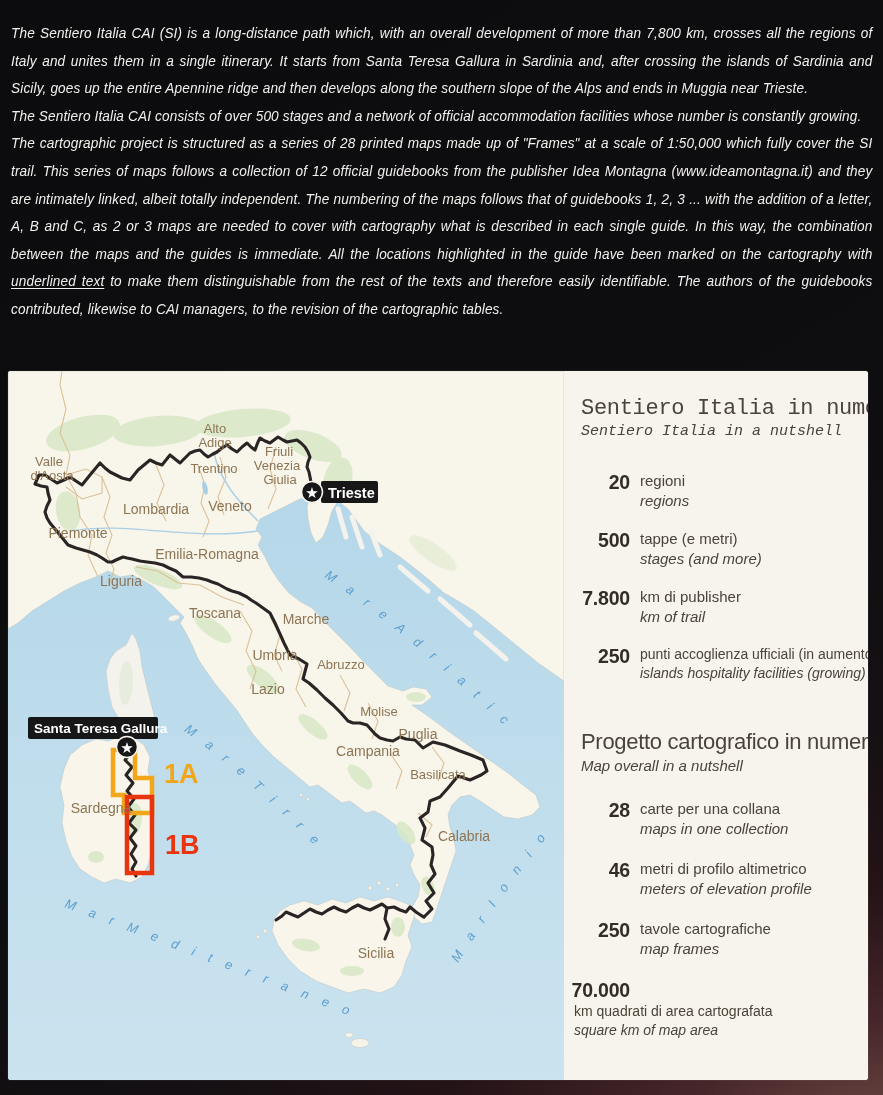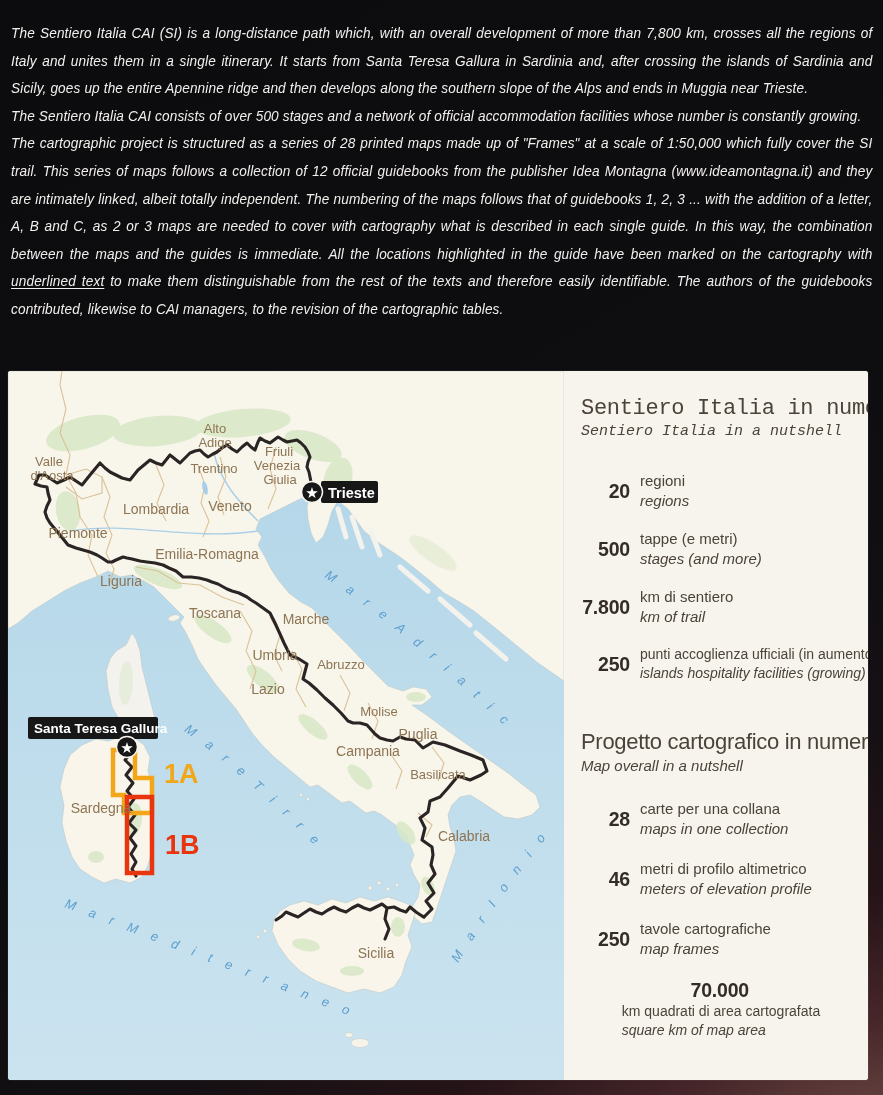--- a/index.html
+++ b/index.html
@@ -18,21 +18,21 @@
   
   .panel{position:absolute;left:8px;top:371px;width:860px;height:709px;
          background:#f7f4ed;border-radius:3px;overflow:hidden;
          box-shadow:0 0 0 1px rgba(255,255,255,.05);}
   .map-wrap{position:absolute;left:0;top:0;width:556px;height:709px;}
   
   .stats{position:absolute;left:556px;top:0;width:304px;height:709px;background:#f7f4ed;}
   .stats-group{position:absolute;left:0;width:304px;}
   .stats-title{font-size:22px;letter-spacing:-.3px;color:#4b4339;margin:0 0 2px 0;font-weight:normal;padding-left:17px;white-space:nowrap;}
   .stats-sub{font-size:15px;font-style:italic;color:#4b4339;padding-left:17px;white-space:nowrap;}
-  .stat-row{position:absolute;left:0;width:304px;display:flex;align-items:center;}
+  .stat-row{position:absolute;left:0;width:304px;display:flex;}
   .stat-num{width:66px;text-align:right;font-weight:bold;font-size:19.5px;color:#332d26;letter-spacing:-.2px;flex:none;}
   .stat-lbl{margin-left:10px;font-size:15px;line-height:20px;color:#4b4339;white-space:nowrap;}
   .stat-lbl .en{font-style:italic;}
   .stat-row.sm .stat-lbl{font-size:14px;line-height:19px;}
   
   .region-lb{font-family:"Liberation Sans",sans-serif;font-size:13px;fill:#8d7553;}
   .region-lb.big{font-size:14px;}
   .sea-lb{font-family:"Liberation Sans",sans-serif;font-size:13px;font-style:italic;
           fill:#5d9fcf;letter-spacing:5.5px;}
   .marker-lb{font-family:"Liberation Sans",sans-serif;font-weight:bold;fill:#fff;}
@@ -234,21 +234,21 @@
       <div class="stat-row" style="top:158px;">
         <div class="stat-num">500</div>
         <div class="stat-lbl">
             <div class="it">tappe (e metri)</div>
             <div class="en">stages (and more)</div>
           </div>
       </div>
       <div class="stat-row" style="top:216px;">
         <div class="stat-num">7.800</div>
         <div class="stat-lbl">
-            <div class="it">km di sentiero</div>
+            <div class="it">km di publisher</div>
             <div class="en">km of trail</div>
           </div>
       </div>
       <div class="stat-row sm" style="top:274px;">
         <div class="stat-num">250</div>
         <div class="stat-lbl">
             <div class="it">punti accoglienza ufficiali (in aumento)</div>
             <div class="en">islands hospitality facilities (growing)</div>
           </div>
       </div>

